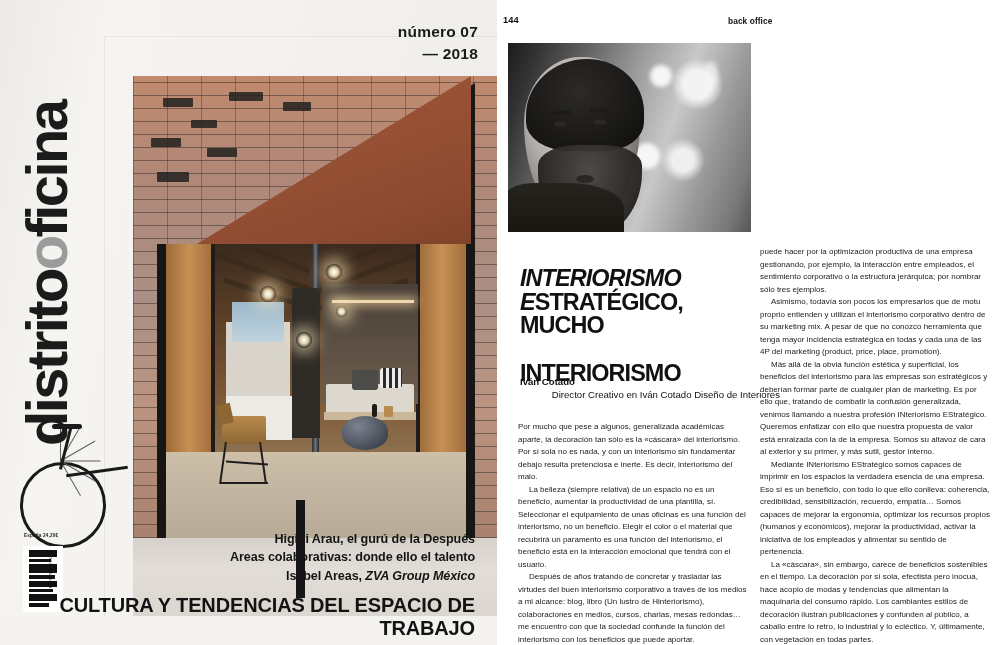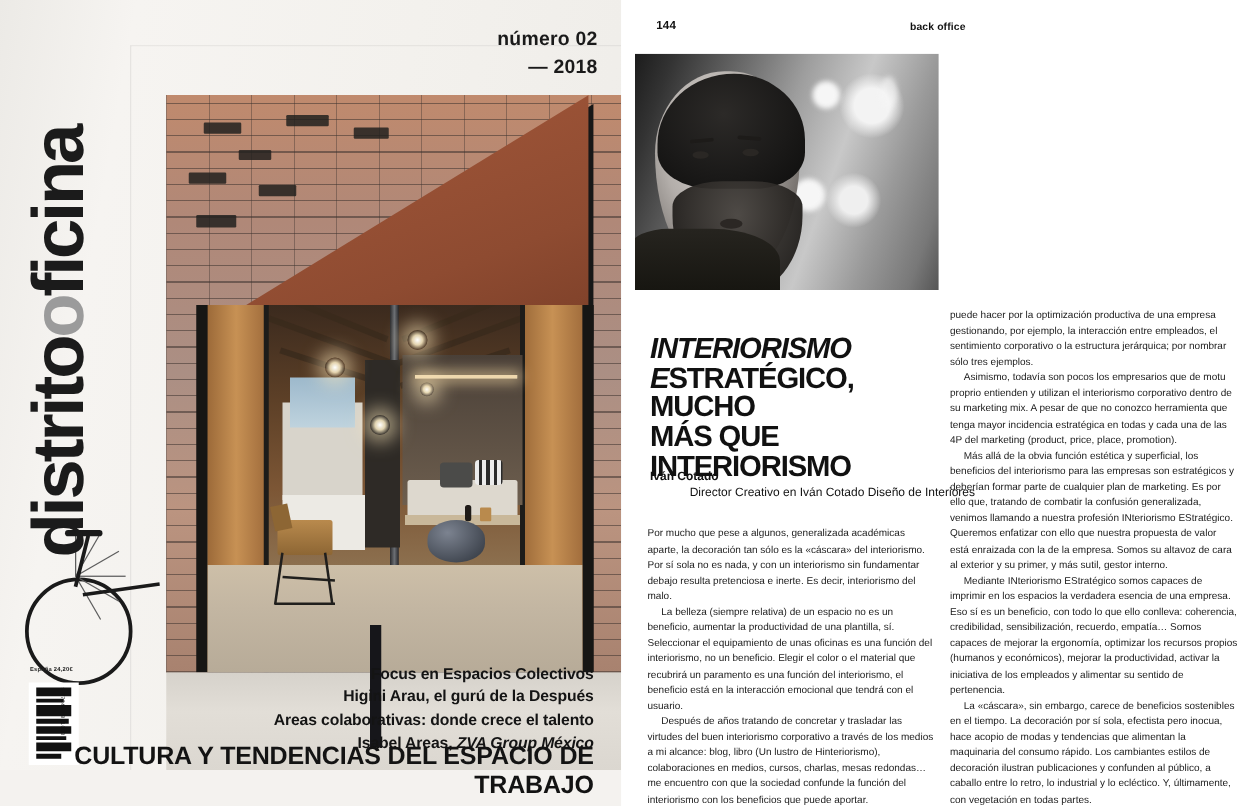--- a/index.html
+++ b/index.html
@@ -192,21 +192,21 @@
     color:#131313;
     letter-spacing:-.15px;
   }
 
   
   #page {
     position:absolute; left:497px; top:0; width:503px; height:645px;
     background:#ffffff;
   }
   #folio {
-    position:absolute; left:28px; top:15px;
+    position:absolute; left:6px; top:15px;
     font-size:9.3px; font-weight:bold; color:#111; letter-spacing:.1px;
   }
   #section {
     position:absolute; left:231px; top:16px;
     font-size:8.3px; font-weight:bold; color:#111; letter-spacing:.1px;
   }
 
   
   #author-photo {
     position:absolute; left:11px; top:43px; width:243px; height:189px;
@@ -368,43 +368,42 @@
       <div class="bar" style="left:48px;top:52px;width:62px;height:3px;transform:rotate(-8deg);"></div>
     </div>
 
     <div id="masthead">
         <span>distrito</span>
         <span class="grey-o">o</span>
         <span>ficina</span>
       </div>
 
     <div id="issue">
-      <div>número 02</div>
+      <div>número 07</div>
       <div>— 2018</div>
     </div>
 
     <div id="price">España 24,20€</div>
     <div id="barcode-box">
       <div id="barcode-bars">
         <div class="bc" style="top:0px;width:28px;height:7px;"></div>
         <div class="bc" style="top:9px;width:22px;height:3px;"></div>
         <div class="bc" style="top:14px;width:28px;height:9px;"></div>
         <div class="bc" style="top:25px;width:26px;height:4px;"></div>
         <div class="bc" style="top:31px;width:28px;height:6px;"></div>
         <div class="bc" style="top:39px;width:24px;height:3px;"></div>
         <div class="bc" style="top:44px;width:28px;height:7px;"></div>
         <div class="bc" style="top:53px;width:20px;height:4px;"></div>
       </div>
       <div id="barcode-digits">9 772445 831003</div>
     </div>
 
     <div id="cover-lines">
-      <div>Focus en Espacios Colectivos</div>
       <div>Higini Arau, el gurú de la Después</div>
-      <div>Areas colaborativas: donde crece el talento</div>
+      <div>Areas colaborativas: donde ello el talento</div>
       <div><span>Isabel Areas, </span><span class="it">ZVA Group México</span></div>
     </div>
     <div id="cover-tagline">CULTURA Y TENDENCIAS DEL ESPACIO DE TRABAJO</div>
   </div>
 
   <div id="page">
     <div id="folio">144</div>
     <div id="section">back office</div>
 
     <div id="author-photo">
@@ -421,21 +420,21 @@
         <div class="beard"></div>
         <div style="position:absolute;left:52px;top:118px;width:18px;height:8px;border-radius:50%;background:#2b2724;"></div>
       </div>
       <div class="shoulder"></div>
     </div>
 
     <h1 id="headline">
       <span class="ital">INTERIORISMO</span><br>
       <span class="ital">E</span><span>STRATÉGICO,</span><br>
       <span>MUCHO</span><br>
-      <span>MÁS QUE</span><br>
+      <br>
       <span>INTERIORISMO</span>
     </h1>
 
     <div id="byline">
       <div id="byline-name">Iván Cotado</div>
       <div id="byline-role">Director Creativo en Iván Cotado Diseño de Interiores</div>
     </div>
 
     <div class="col" id="col-left">
       <p>Por mucho que pese a algunos, generalizada académicas aparte, la decoración tan sólo es la «cáscara» del interiorismo. Por sí sola no es nada, y con un interiorismo sin fundamentar debajo resulta pretenciosa e inerte. Es decir, interiorismo del malo.</p>

